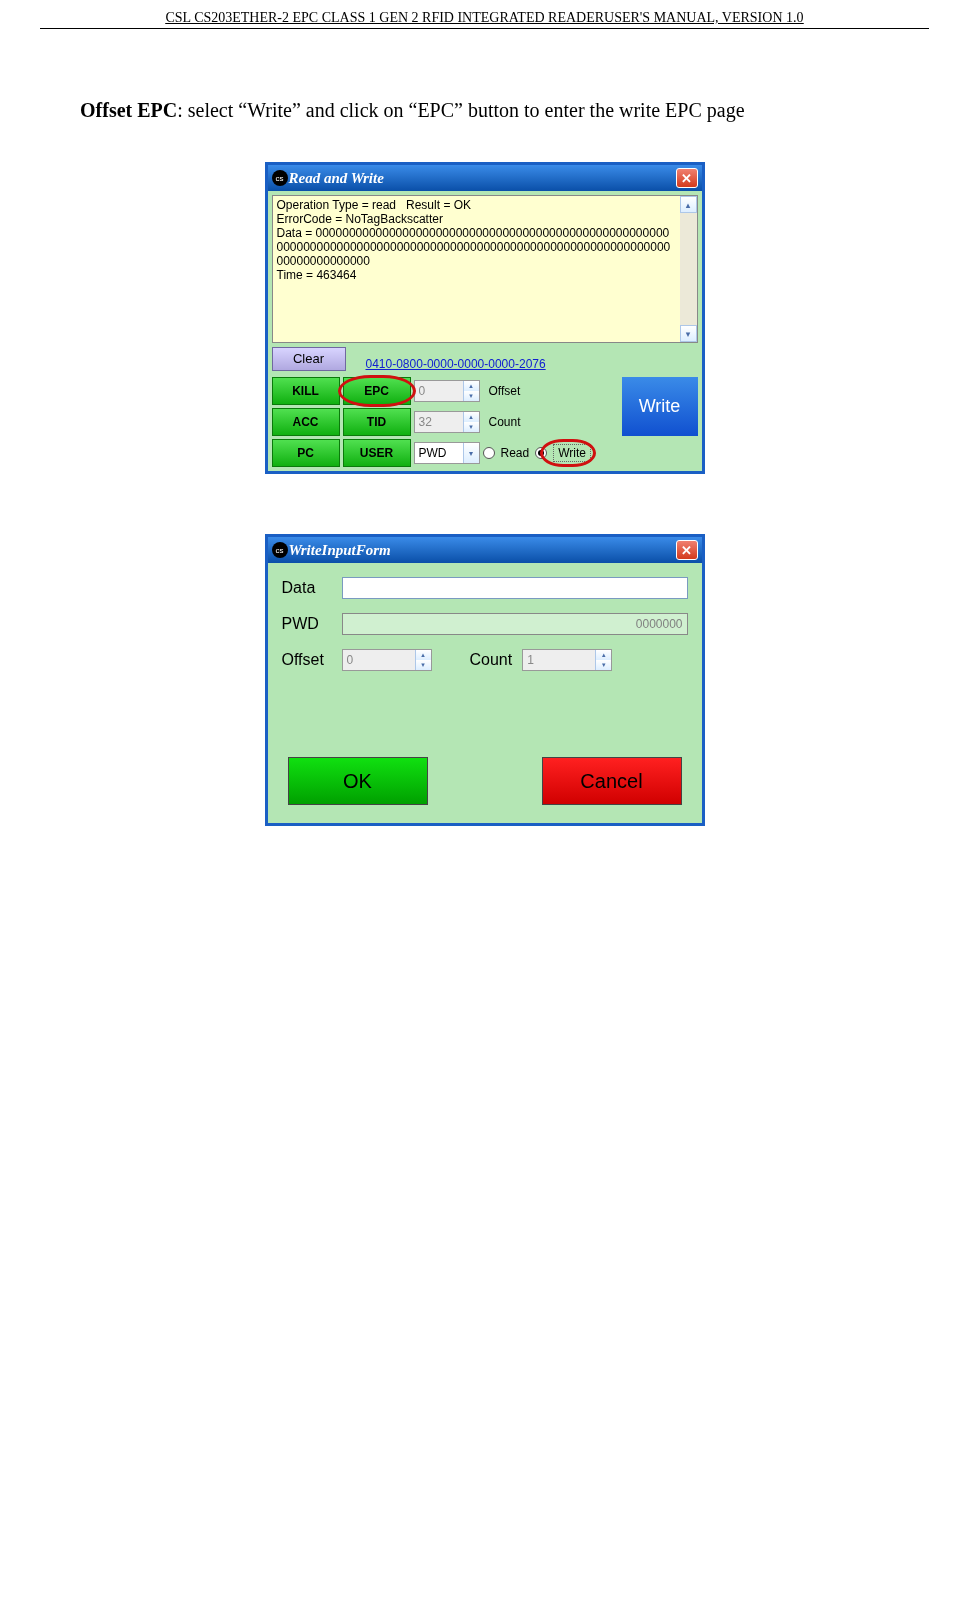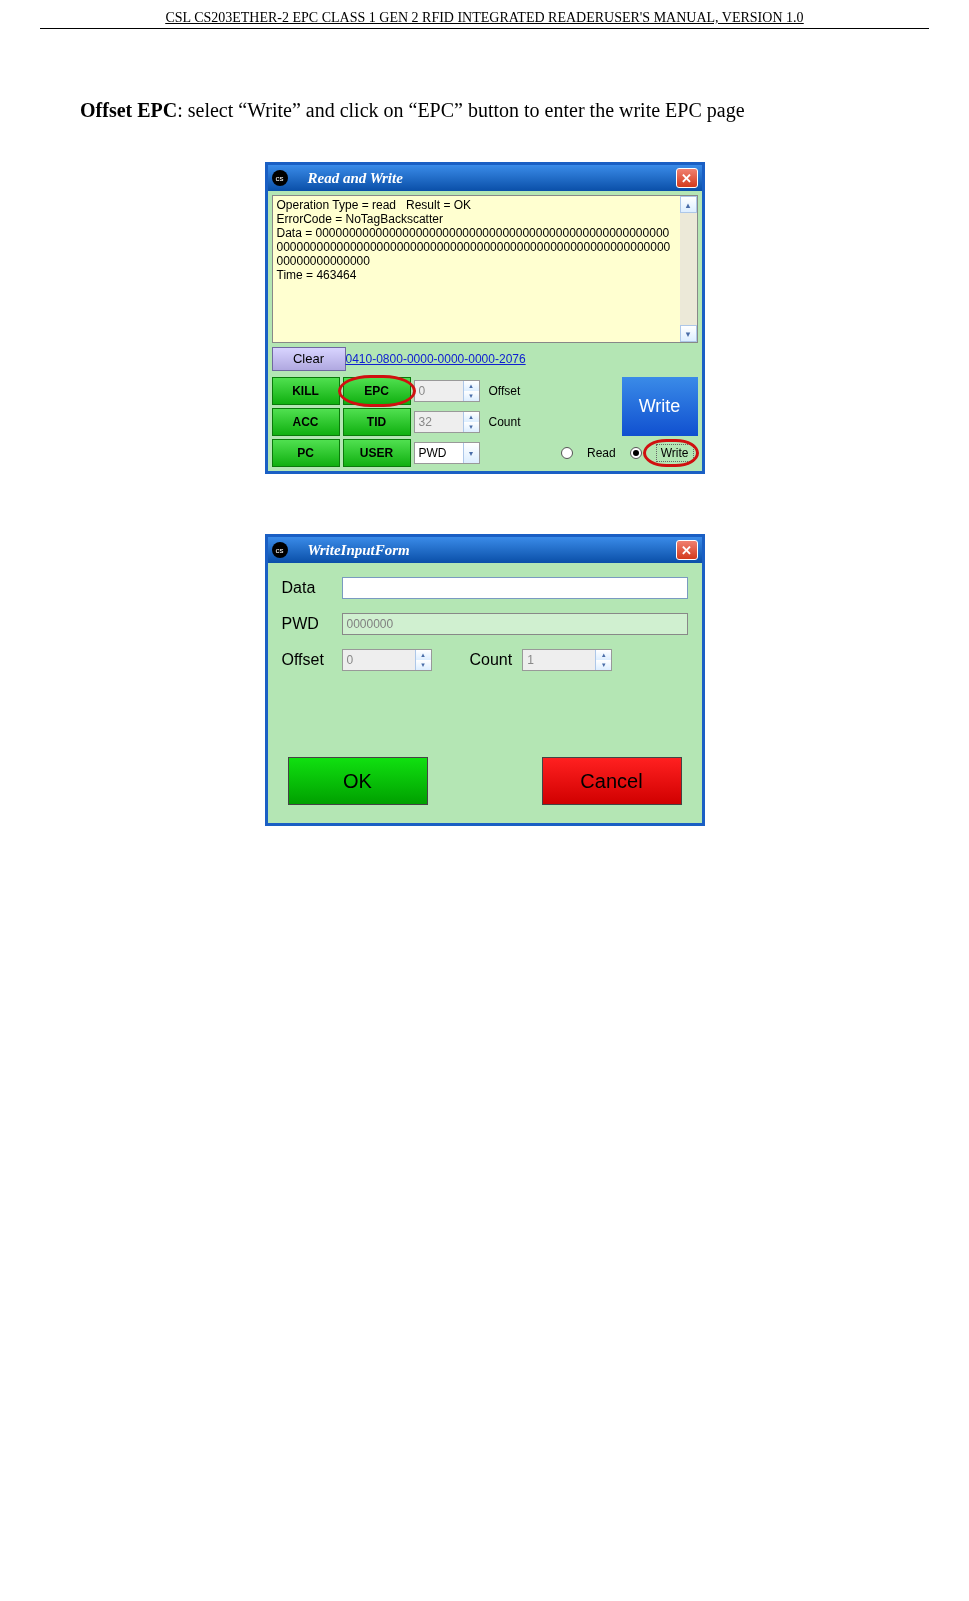--- a/index.html
+++ b/index.html
@@ -8,56 +8,56 @@
 .header-line { display: flex; justify-content: center; font-size: 14px; text-decoration: underline; border-bottom: 1px solid #000; padding-bottom: 2px; }
 .header-line span { text-decoration: underline; }
 .body-text { margin: 70px 0 40px 40px; font-size: 20px; }
 .body-text b { font-weight: bold; }
 .footer-line { display: flex; justify-content: space-between; font-size: 18px; margin-top: 300px; padding: 0 0 10px; }
 .screenshots { display: flex; flex-direction: column; align-items: center; gap: 60px; margin-top: 10px; }
 
 
 .win { border: 3px solid #1a5fc4; background: #b4e6b4; width: 440px; font-family: "MS Sans Serif", Tahoma, sans-serif; font-size: 12px; position: relative; }
 .titlebar { background: linear-gradient(to bottom, #3a8be8, #0a4fa8); color: #fff; display: flex; align-items: center; padding: 3px 4px; height: 26px; }
-.titlebar .icon { width: 16px; height: 16px; background: #000; border-radius: 50%; margin-right: 20px; display: flex; align-items: center; justify-content: center; color: #fff; font-size: 8px; }
+.titlebar .icon { width: 16px; height: 16px; background: #000; border-radius: 50%; margin-right: 1px; display: flex; align-items: center; justify-content: center; color: #fff; font-size: 8px; }
 .titlebar .title { font-weight: bold; font-style: italic; font-family: "Times New Roman", serif; font-size: 15px; }
 .closebtn { margin-left: auto; width: 22px; height: 20px; background: linear-gradient(to bottom, #f08070, #d43a1c); border: 1px solid #fff; border-radius: 3px; color: #fff; display: flex; align-items: center; justify-content: center; font-weight: bold; font-size: 13px; }
 .log-area { margin: 4px; background: #ffffd0; border: 1px solid #888; height: 148px; padding: 2px 4px; font-family: "MS Sans Serif", Tahoma, sans-serif; font-size: 12px; position: relative; overflow: hidden; }
 .log-area .scrollbar { position: absolute; right: 0; top: 0; bottom: 0; width: 17px; background: #ece9d8; }
 .log-area .sb-btn { height: 17px; background: linear-gradient(to bottom,#fff,#ddeeff); border: 1px solid #adc7e8; display:flex;align-items:center;justify-content:center;font-size:9px;color:#4a6da8; }
-.clear-row { display: flex; align-items: center; margin: 2px 4px 6px; }
+.clear-row { display: flex; align-items: flex-end; margin: 2px 4px 6px; gap: 20px; }
 .clear-btn { background: linear-gradient(to bottom,#d8d4ff,#b0a8e0); border: 1px solid #7068a0; width: 74px; height: 24px; text-align:center; line-height:22px; font-family: Tahoma, sans-serif; font-size:13px; }
 .epc-link { color: #1020d0; text-decoration: underline; font-family: Tahoma, sans-serif; font-size:12px; }
 .ctl-grid { display: grid; grid-template-columns: 68px 68px 66px auto 76px; grid-template-rows: 28px 28px 28px; gap: 3px; margin: 0 4px 4px; align-items: stretch; }
 .gbtn { background: linear-gradient(to bottom,#50e050,#10b010); border:1px solid #0a7a0a; display:flex;align-items:center;justify-content:center;font-weight:bold;font-family:Tahoma,sans-serif;font-size:12px;color:#000; }
 .epc-circle { position: relative; }
 .epc-circle::after { content:""; position:absolute; left:-6px; right:-6px; top:-3px; bottom:-3px; border:3px solid #d01010; border-radius:50%/60%; pointer-events:none; }
 .numspin { display:flex;align-items:center;border:1px solid #999;background:#fff;height:22px;align-self:center; }
 .numspin.dis { background:#eeeeee;color:#888; }
 .numspin input { border:none;flex:1;width:100%;font-size:12px;padding:0 4px;background:transparent;color:inherit; }
 .spin-btns { display:flex;flex-direction:column;width:16px; }
 .spin-btns div { height:10px;background:linear-gradient(to bottom,#fff,#ddeeff);border-left:1px solid #adc7e8;display:flex;align-items:center;justify-content:center;font-size:7px;color:#4a6da8; }
 .lbl { display:flex;align-items:center;font-family:Tahoma,sans-serif;font-size:12px;padding-left:6px; }
 .write-btn { grid-column:5;grid-row:1 / span 2;background:linear-gradient(to bottom,#3a8be8,#1050d0);color:#fff;display:flex;align-items:center;justify-content:center;font-size:18px;font-family:Tahoma,sans-serif; }
 .pwd-sel { display:flex;align-items:center;border:1px solid #999;background:#fff;height:22px;align-self:center; }
 .pwd-sel span { flex:1;padding:0 4px;font-size:12px; }
 .pwd-sel .dd { width:16px;background:linear-gradient(to bottom,#fff,#ddeeff);border-left:1px solid #adc7e8;display:flex;align-items:center;justify-content:center;font-size:8px;color:#4a6da8;height:100%; }
-.radio-row { grid-column:4 / span 2;display:flex;align-items:center;gap:14px;font-family:Tahoma,sans-serif;font-size:12px;justify-content:flex-end;padding-right:4px;position:relative; }
+.radio-row { grid-column:4 / span 2;display:flex;align-items:center;gap:6px;font-family:Tahoma,sans-serif;font-size:12px;justify-content:flex-start;padding-right:4px;position:relative; }
 .radio { width:12px;height:12px;border:1px solid #555;border-radius:50%;background:#fff;display:inline-flex;align-items:center;justify-content:center; }
 .radio.sel::after { content:"";width:6px;height:6px;background:#000;border-radius:50%; }
 .write-radio-box { border:1px dotted #666;padding:1px 4px;position:relative; }
 .write-radio-circle::after { content:"";position:absolute;left:-14px;right:-6px;top:-6px;bottom:-6px;border:3px solid #d01010;border-radius:50%/60%;pointer-events:none; }
 
 
 .win2 { border:3px solid #1a5fc4;background:#b4e6b4;width:440px;font-family:Tahoma,sans-serif;font-size:12px; }
 .form-body { padding:14px 14px 18px; }
 .form-row { display:flex;align-items:center;margin-bottom:14px;gap:10px; }
 .form-row label { width:50px;font-family:Tahoma,sans-serif;font-size:16px; }
 .text-input { flex:1;height:22px;border:1px solid #7a9ac0;background:#fff;padding:0 4px;font-size:12px; }
-.text-input.dis { background:#d0f0d0;border:1px solid #888;color:#808080; }
+.text-input.dis { background:#d0f0d0;border:1px solid #888;color:#808080;text-align:right; }
 .small-spin { width:90px;display:flex;border:1px solid #999;background:#eeeeee;height:22px;color:#888; }
 .small-spin.en { background:#fff;color:#000; }
 .small-spin input { border:none;flex:1;width:100%;padding:0 4px;background:transparent;color:inherit;font-size:12px; }
 .btn-row { display:flex;justify-content:space-between;margin-top:40px;padding:0 6px; }
 .bigbtn { width:140px;height:48px;display:flex;align-items:center;justify-content:center;font-size:20px;font-family:Tahoma,sans-serif;border:1px solid #444;margin-top:46px; }
 .ok-btn { background:linear-gradient(to bottom,#10e010,#00a000);color:#000; }
 .cancel-btn { background:linear-gradient(to bottom,#ff2020,#d00000);color:#000; }
 </style>
 </head>
 <body>

